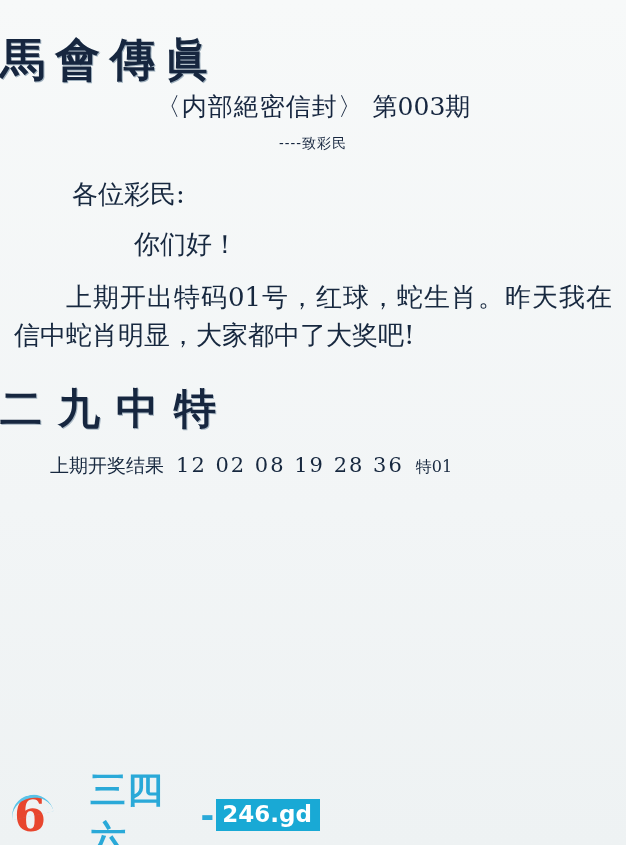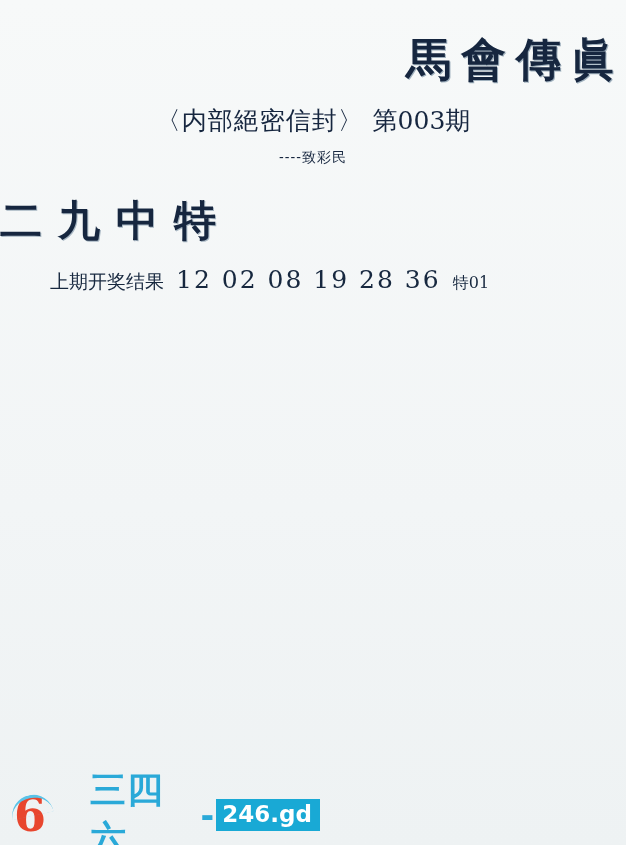--- a/index.html
+++ b/index.html
@@ -14,35 +14,34 @@
     color: #1a2a4a;
     position: relative;
     overflow: hidden;
   }
   .page {
     position: absolute;
     inset: 0;
     background: linear-gradient(180deg, #f7f9f9 0%, #f2f5f6 60%, #eef2f3 100%);
   }
   .title {
-    text-align: right;
+    text-align: left;
     font-family: "DejaVu Serif", "Liberation Serif", serif;
     font-weight: bold;
     font-size: 45px;
     letter-spacing: 10px;
     color: #16263f;
     padding-top: 30px;
     text-shadow: 1px 1px 0 #9fb0bd;
   }
   .subtitle {
     text-align: center;
     font-family: "DejaVu Serif", "Liberation Serif", serif;
     font-size: 25px;
     color: #16263f;
-    margin-top: 14px;
     letter-spacing: 1px;
   }
   .subtitle .issue {
     letter-spacing: 0px;
   }
   .dedication {
     text-align: center;
     font-family: "DejaVu Serif", "Liberation Serif", serif;
     font-size: 14px;
     color: #16263f;
@@ -83,21 +82,21 @@
     padding-left: 50px;
     font-family: "DejaVu Serif", "Liberation Serif", serif;
     font-size: 19px;
     color: #17283f;
     white-space: nowrap;
   }
   .result-line .label {
     font-size: 19px;
   }
   .result-line .nums {
-    font-size: 25px;
+    font-size: 21px;
     letter-spacing: 2px;
     margin-left: 6px;
   }
   .result-line .special {
     font-size: 16px;
     margin-left: 6px;
   }
   .watermark {
     position: absolute;
     left: 0;
@@ -170,20 +169,23 @@
   <div class="title">馬會傳眞</div>
 
   <div class="subtitle">
     <span>〈内部絕密信封〉</span>
     <span class="issue">第003期</span>
   </div>
 
   <div class="dedication">----致彩民</div>
 
   <div class="body-text">
+    <div class="p-salutation">各位彩民:</div>
+    <div class="p-greeting">你们好！</div>
+    <div class="p-block">上期开出特码01号，红球，蛇生肖。昨天我在信中蛇肖明显，大家都中了大奖吧!</div>
   </div>
 
   <div class="highlight">二九中特</div>
 
   <div class="result-line">
     <span class="label">上期开奖结果</span>
     <span class="nums">12 02 08 19 28 36</span>
     <span class="special">特01</span>
   </div>
 

